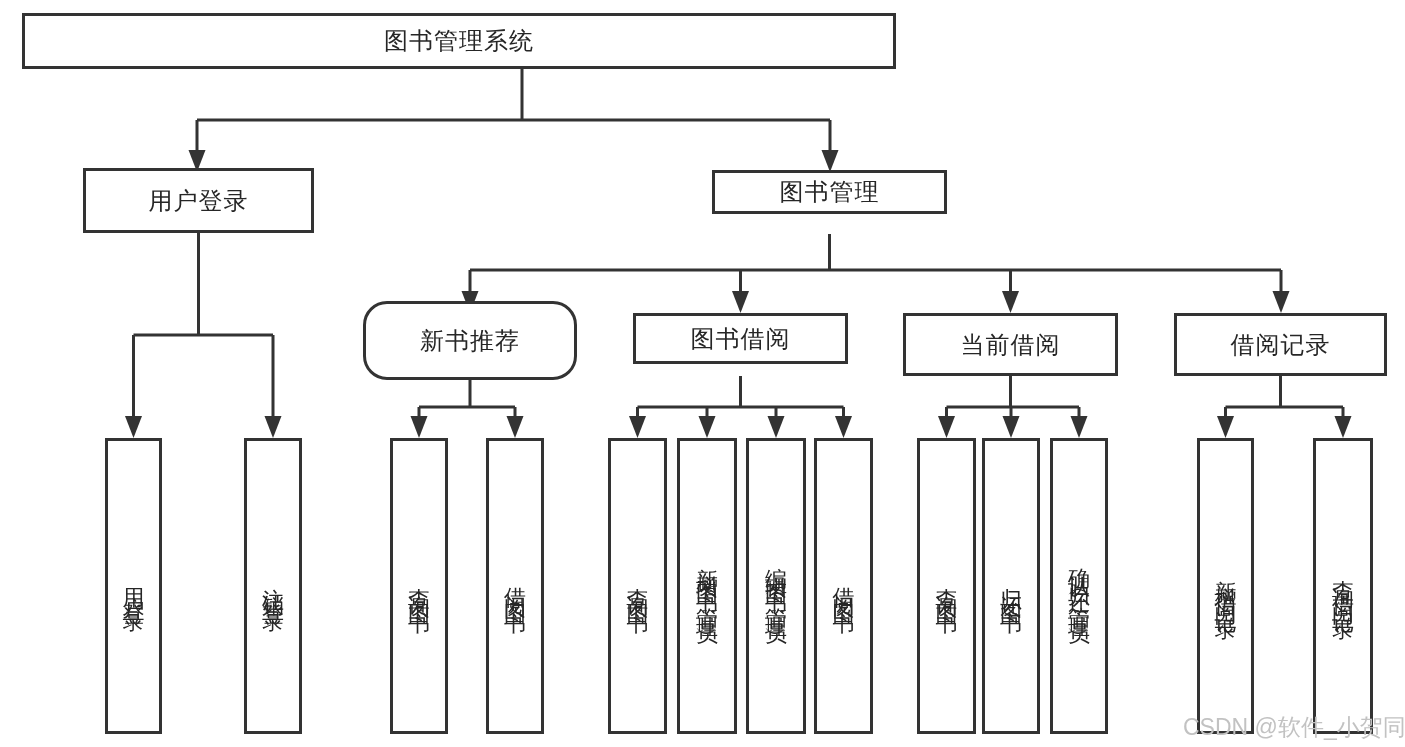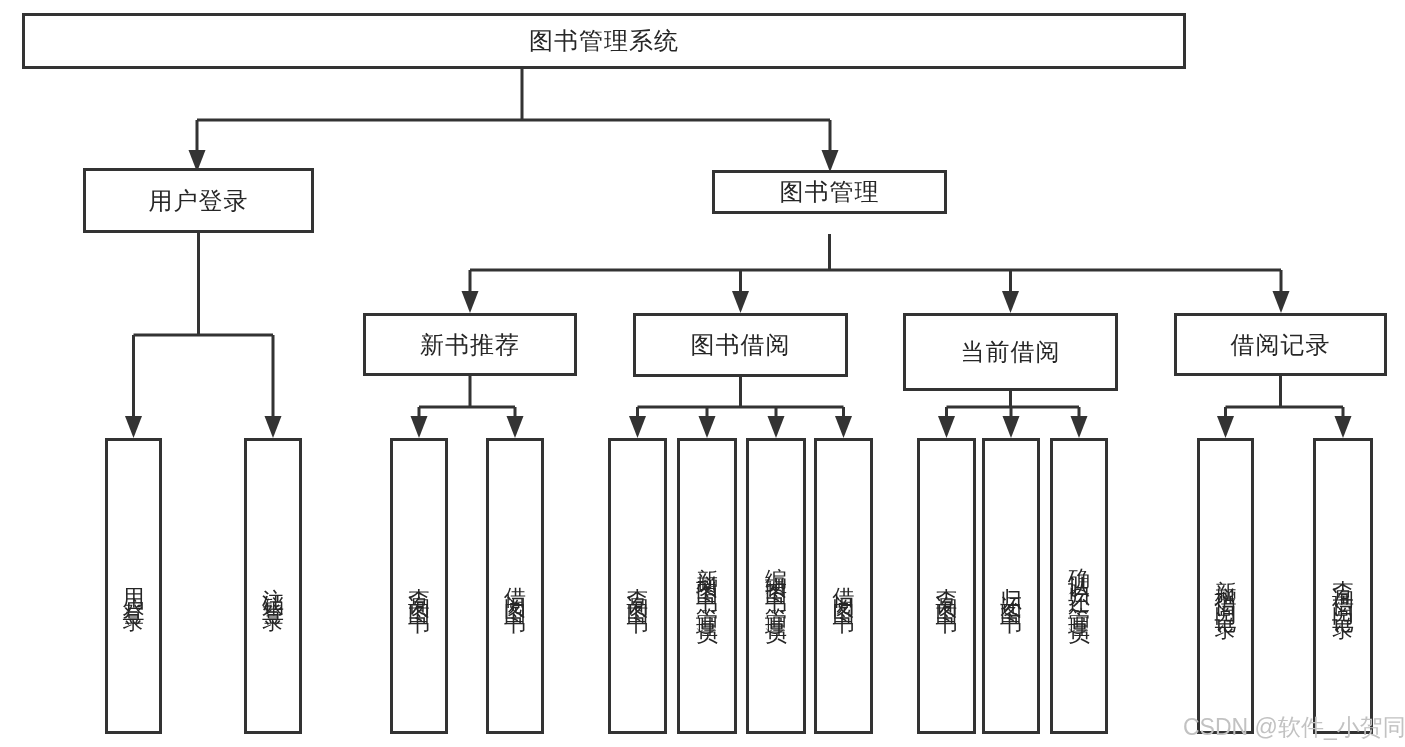--- a/index.html
+++ b/index.html
@@ -82,38 +82,38 @@
     <path d="M1010.5,376 V407 M946.5,407 H1079 M946.5,407 V418 M1011,407 V418 M1079,407 V418"></path>
     <polygon points="938,416 955,416 946.5,438"></polygon>
     <polygon points="1002.5,416 1019.5,416 1011,438"></polygon>
     <polygon points="1070.5,416 1087.5,416 1079,438"></polygon>
 
     <path d="M1280.5,376 V407 M1225.5,407 H1343 M1225.5,407 V418 M1343,407 V418"></path>
     <polygon points="1217,416 1234,416 1225.5,438"></polygon>
     <polygon points="1334.5,416 1351.5,416 1343,438"></polygon>
   </svg>
 
-  <div class="box h-box" style="left:22px;top:13px;width:1164px;height:56px;">
+  <div class="box h-box" style="left:22px;top:13px;width:874px;height:56px;">
     <span>图书管理系统</span>
   </div>
 
   <div class="box h-box" style="left:83px;top:168px;width:231px;height:65px;">
     <span>用户登录</span>
   </div>
   <div class="box h-box" style="left:712px;top:170px;width:235px;height:44px;">
     <span>图书管理</span>
   </div>
 
-  <div class="box h-box" style="left:363px;top:313px;width:214px;height:63px;">
+  <div class="box h-box" style="left:363px;top:301px;width:214px;height:79px;border-radius:24px;">
     <span>新书推荐</span>
   </div>
-  <div class="box h-box" style="left:633px;top:313px;width:215px;height:64px;">
+  <div class="box h-box" style="left:633px;top:313px;width:215px;height:51px;">
     <span>图书借阅</span>
   </div>
-  <div class="box h-box" style="left:903px;top:313px;width:215px;height:78px;">
+  <div class="box h-box" style="left:903px;top:313px;width:215px;height:63px;">
     <span>当前借阅</span>
   </div>
   <div class="box h-box" style="left:1174px;top:313px;width:213px;height:63px;">
     <span>借阅记录</span>
   </div>
 
   <div class="box v-box" style="left:105px;top:438px;width:57px;height:296px;">
     <span class="v-label">用户登录</span>
   </div>
   <div class="box v-box" style="left:244px;top:438px;width:58px;height:296px;">

